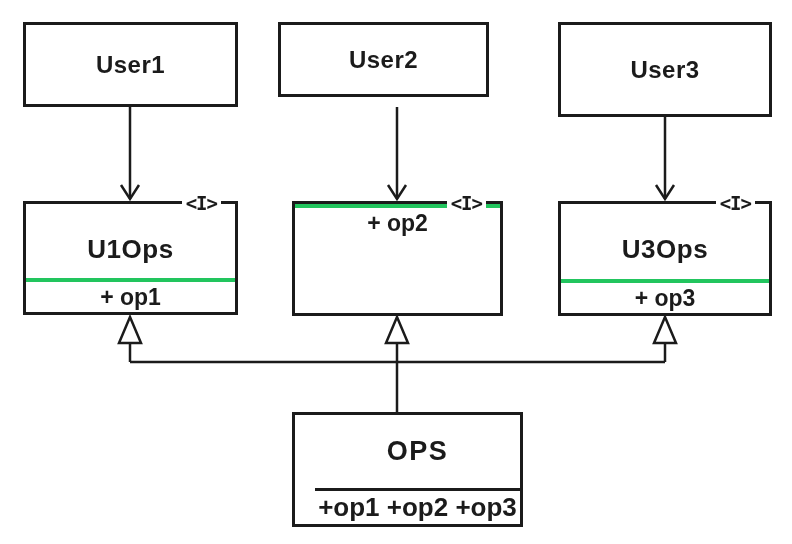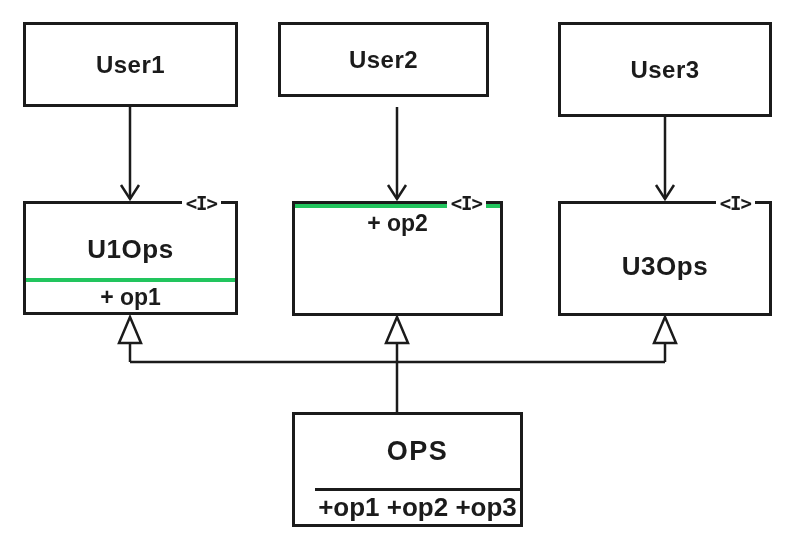--- a/index.html
+++ b/index.html
@@ -117,20 +117,21 @@
     <div class="box-title">U1Ops</div>
     <div class="attr-compartment">+ op1</div>
   </div>
   <div id="iface2" class="uml-box iface-box">
     <span class="stereotype">&lt;I&gt;</span>
     <div class="attr-compartment">+ op2</div>
   </div>
   <div id="iface3" class="uml-box iface-box">
     <span class="stereotype">&lt;I&gt;</span>
     <div class="box-title">U3Ops</div>
+    <div class="attr-compartment">+ op3</div>
   </div>
 
   <div id="ops" class="uml-box ops-box">
     <div class="box-title">OPS</div>
     <div class="attr-compartment">+op1 +op2 +op3</div>
   </div>
 
 </div>
 
 </body></html>

